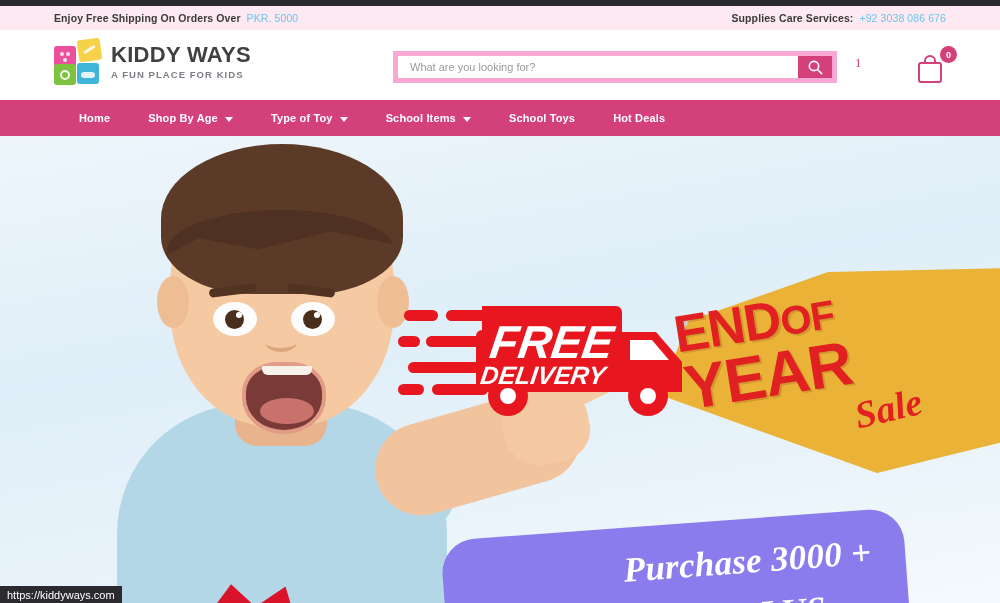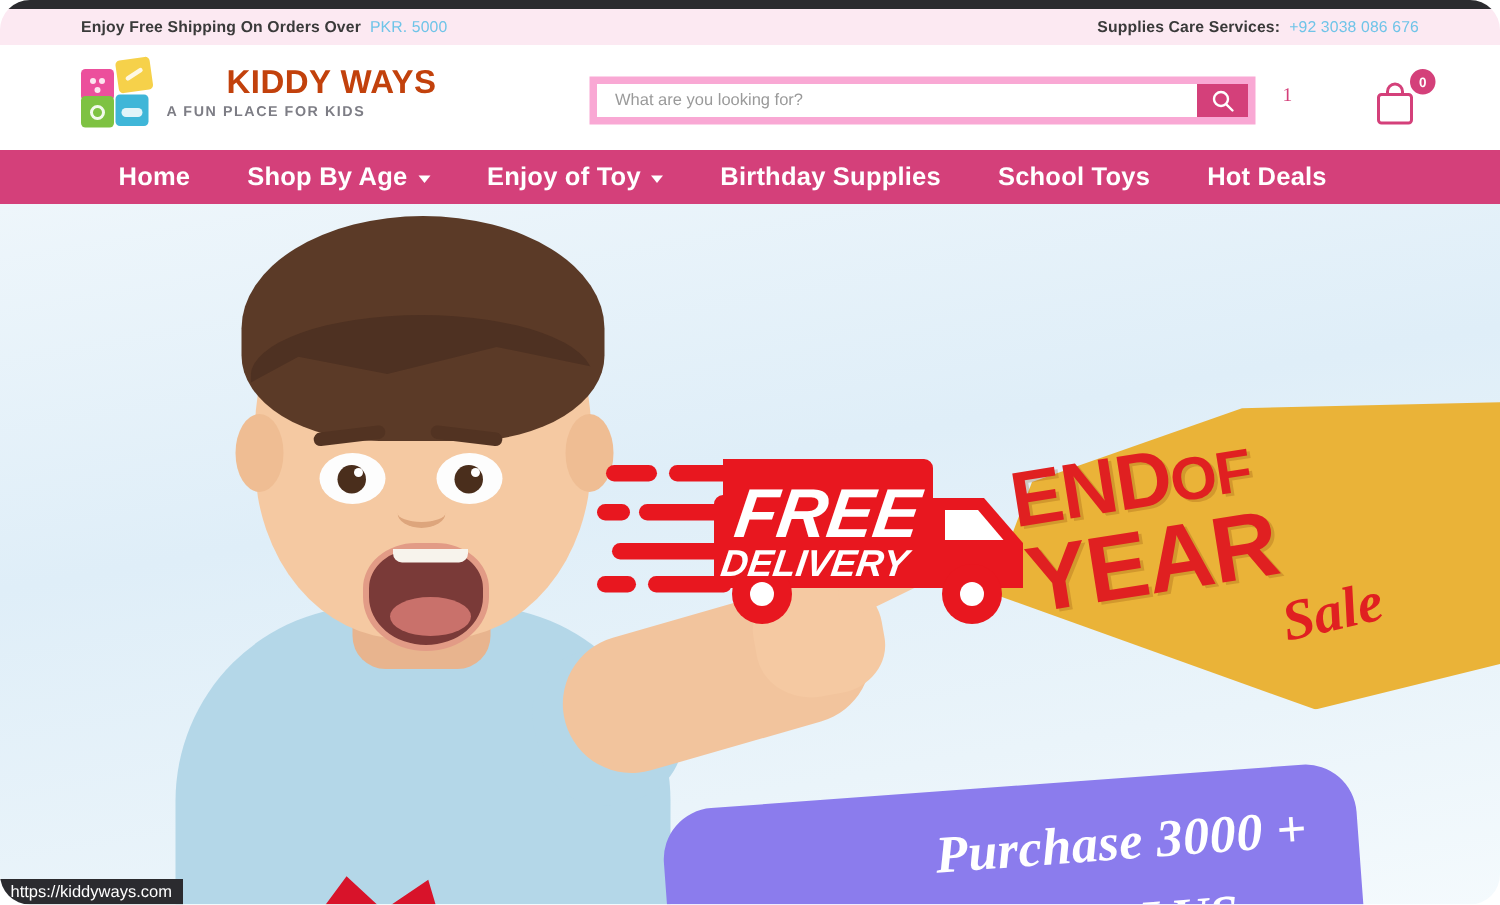--- a/index.html
+++ b/index.html
@@ -4,21 +4,21 @@
 <title>Kiddy Ways</title>
 <style>
   * { box-sizing: border-box; }
   html, body {
     margin: 0; padding: 0;
     width: 1000px; height: 603px;
     overflow: hidden;
     font-family: "Liberation Sans", sans-serif;
     background: #ffffff;
   }
-  #page { position: relative; width: 1000px; height: 603px; overflow: hidden; background:#fff;border-radius:20px; }
+  #page { position: relative; width: 1000px; height: 603px; overflow: hidden; background:#fff; }
 
   
   .chrome-strip {
     position: absolute; top: 0; left: 0; width: 1000px; height: 6px;
     background: #2b2b2f;
   }
 
   
   .announce {
     position: absolute; top: 6px; left: 0; width: 1000px; height: 24px;
@@ -51,21 +51,21 @@
   }
   .pz { position: absolute; border-radius: 3px; }
   .pz-pink   { left: 2px;  top: 8px;  width: 22px; height: 21px; background: #ec4f9c; }
   .pz-yellow { left: 26px; top: 1px;  width: 23px; height: 22px; background: #f6d14a;
                transform: rotate(-8deg); }
   .pz-green  { left: 2px;  top: 26px; width: 22px; height: 21px; background: #7ec242; }
   .pz-blue   { left: 25px; top: 25px; width: 22px; height: 21px; background: #3fb6d8; }
   .pz-dot { position:absolute; border-radius:50%; background: rgba(255,255,255,.85); }
   .logo-text { display: flex; flex-direction: column; line-height: 1; }
   .logo-main {
-    font-size: 22px; font-weight: bold; color: #c2410c; letter-spacing: .3px; margin-left: 40px;
+    font-size: 22px; font-weight: bold; color: #404040; letter-spacing: .3px;
   }
   .logo-sub {
     font-size: 9.5px; font-weight: bold; color: #7d7d85;
     letter-spacing: 1.05px; margin-top: 4px;
   }
 
   
   .search-box {
     position: absolute; left: 393px; top: 51px;
     width: 444px; height: 32px;
@@ -98,21 +98,21 @@
   }
 
   
   .navbar {
     position: absolute; top: 100px; left: 0; width: 1000px; height: 36px;
     background: #d4407a;
     display: flex; align-items: center; padding-left: 60px; gap: 0;
   }
   .nav-item {
     display: flex; align-items: center; gap: 7px;
-    color: #ffffff; font-size: 17px; font-weight: bold;
+    color: #ffffff; font-size: 11px; font-weight: bold;
     padding: 0 19px; height: 52px; cursor: pointer; white-space: nowrap;
     letter-spacing: .15px;
     text-align: center;
   }
   .caret {
     width: 0; height: 0; border-left: 4.5px solid transparent;
     border-right: 4.5px solid transparent; border-top: 5px solid #ffffff;
     margin-top: 2px;
   }
 
@@ -353,25 +353,26 @@
 
   <nav class="navbar">
     <div class="nav-item">
       <span>Home</span>
     </div>
     <div class="nav-item">
       <span>Shop By Age</span>
       <span class="caret"></span>
     </div>
     <div class="nav-item">
-      <span>Enjoy of Toy</span>
+      <span>Type of Toy</span>
       <span class="caret"></span>
     </div>
     <div class="nav-item">
-      <span>Birthday Supplies</span>
+      <span>School Items</span>
+      <span class="caret"></span>
     </div>
     <div class="nav-item">
       <span>School Toys</span>
     </div>
     <div class="nav-item">
       <span>Hot Deals</span>
     </div>
   </nav>
 
   <div class="hero">

